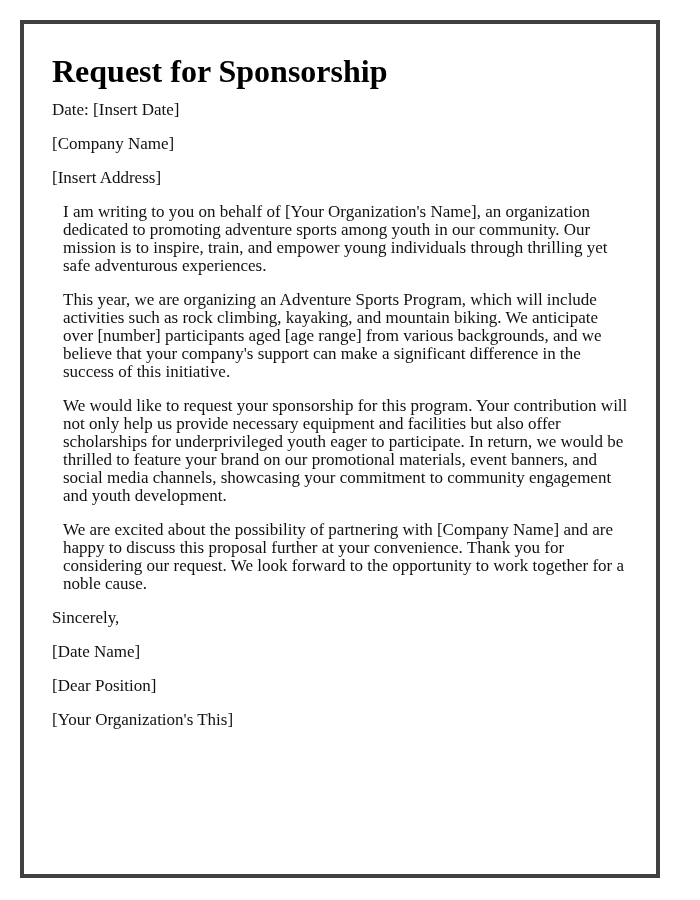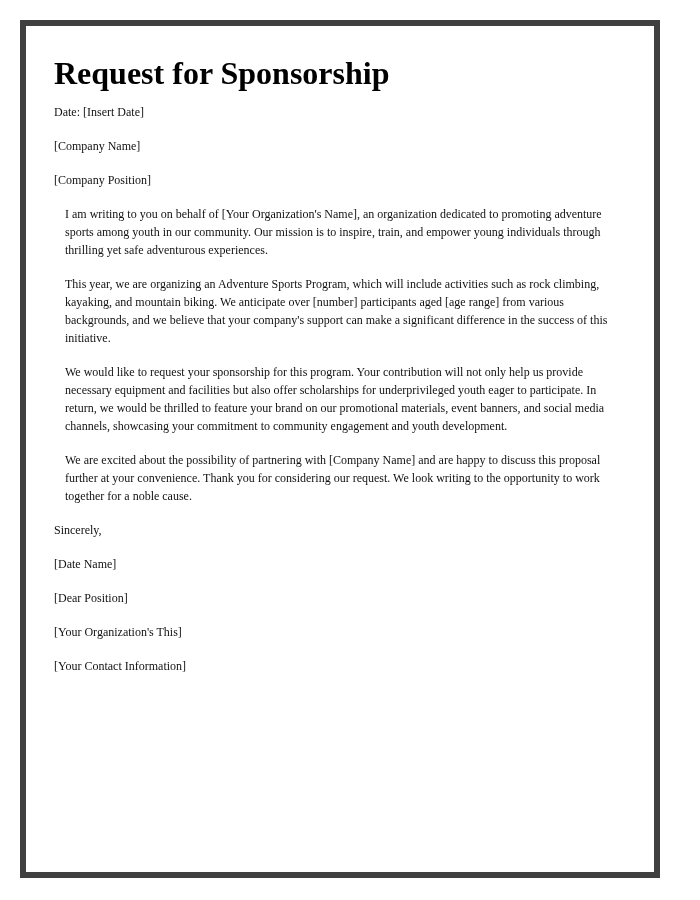--- a/index.html
+++ b/index.html
@@ -13,52 +13,51 @@
       position: relative;
       font-family: "Liberation Serif", "DejaVu Serif", serif;
       color: #111111;
     }
     .letter {
       position: absolute;
       left: 20px;
       top: 20px;
       width: 640px;
       height: 858px;
-      border: 6px solid #404040;
+      border: 4px solid #404040;
       box-sizing: border-box;
       padding: 28px 28px 0 28px;
     }
     h1 {
       font-family: "Liberation Serif", "DejaVu Serif", serif;
       font-weight: bold;
       font-size: 32px;
       line-height: 38px;
       margin: 0 0 11px 0;
       color: #000000;
     }
     p {
       margin: 0 0 16px 0;
-      font-size: 12px;
+      font-size: 17px;
       line-height: 18px;
     }
     .para {
       margin-bottom: 16px;
       margin-left: 11px;
     }
   </style>
 </head>
 <body>
 
 <div class="letter">
   <h1>Request for Sponsorship</h1>
   <p>Date: [Insert Date]</p>
   <p>[Company Name]</p>
-  <p>[Company Position]</p>
+  <p>[Insert Address]</p>
   <p class="para">I am writing to you on behalf of [Your Organization's Name], an organization dedicated to promoting adventure sports among youth in our community. Our mission is to inspire, train, and empower young individuals through thrilling yet safe adventurous experiences.</p>
   <p class="para">This year, we are organizing an Adventure Sports Program, which will include activities such as rock climbing, kayaking, and mountain biking. We anticipate over [number] participants aged [age range] from various backgrounds, and we believe that your company's support can make a significant difference in the success of this initiative.</p>
   <p class="para">We would like to request your sponsorship for this program. Your contribution will not only help us provide necessary equipment and facilities but also offer scholarships for underprivileged youth eager to participate. In return, we would be thrilled to feature your brand on our promotional materials, event banners, and social media channels, showcasing your commitment to community engagement and youth development.</p>
-  <p class="para">We are excited about the possibility of partnering with [Company Name] and are happy to discuss this proposal further at your convenience. Thank you for considering our request. We look writing to the opportunity to work together for a noble cause.</p>
+  <p class="para">We are excited about the possibility of partnering with [Company Name] and are happy to discuss this proposal further at your convenience. Thank you for considering our request. We look forward to the opportunity to work together for a noble cause.</p>
   <p>Sincerely,</p>
   <p>[Date Name]</p>
   <p>[Dear Position]</p>
   <p>[Your Organization's This]</p>
-  <p>[Your Contact Information]</p>
 </div>
 
 </body></html>

